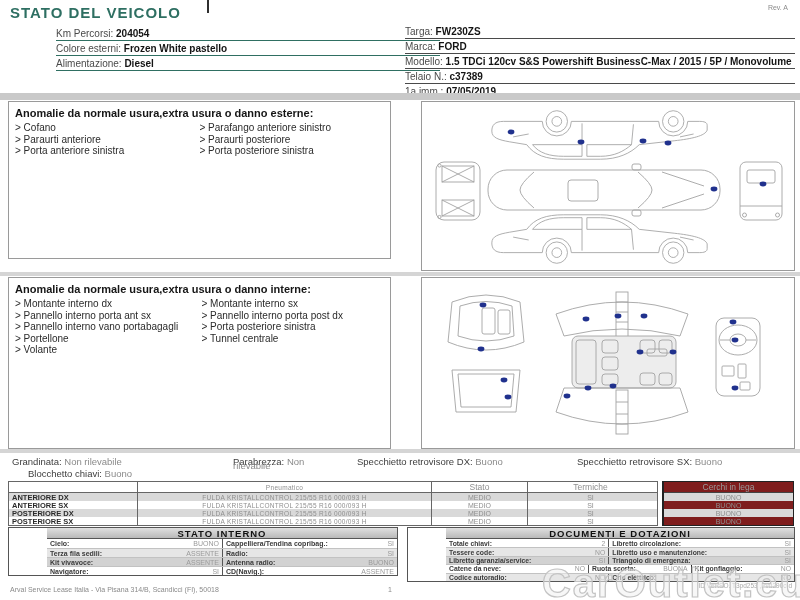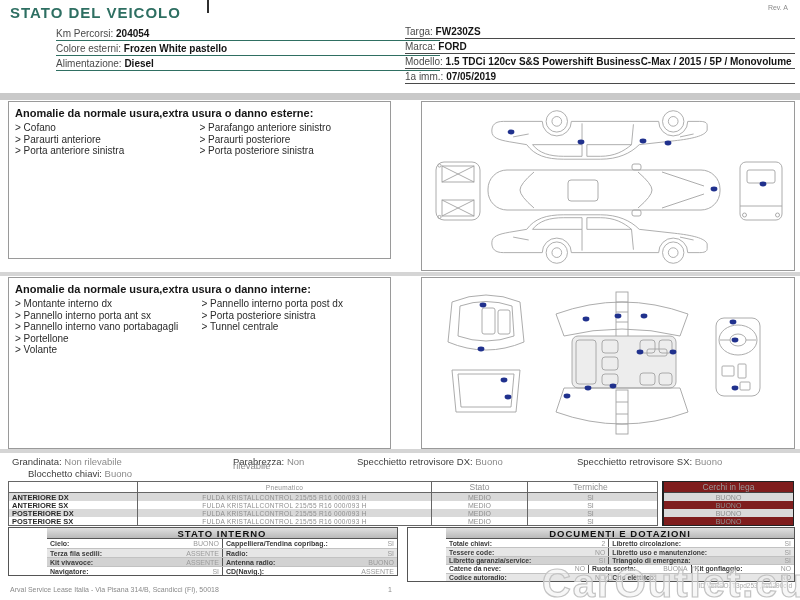--- a/index.html
+++ b/index.html
@@ -97,20 +97,21 @@
   <div id="fields-left" class="abs fields left">
     <div class="fieldrow"><span class="lbl">Km Percorsi: </span><span class="val">204054</span></div>
     <div class="fieldrow"><span class="lbl">Colore esterni: </span><span class="val">Frozen White pastello</span></div>
     <div class="fieldrow"><span class="lbl">Alimentazione: </span><span class="val">Diesel</span></div>
   </div>
 
   <div id="fields-right" class="abs fields right">
     <div class="fieldrow"><span class="lbl">Targa: </span><span class="val">FW230ZS</span></div>
     <div class="fieldrow"><span class="lbl">Marca: </span><span class="val">FORD</span></div>
     <div class="fieldrow"><span class="lbl">Modello: </span><span class="val">1.5 TDCi 120cv S&amp;S Powershift BusinessC-Max / 2015 / 5P / Monovolume</span></div>
+    <div class="fieldrow"><span class="lbl">Telaio N.: </span><span class="val">c37389</span></div>
     <div class="fieldrow"><span class="lbl">1a imm.: </span><span class="val">07/05/2019</span></div>
   </div>
 
   <div class="abs grayband" style="top:93px;height:7px;"></div>
 
   <div class="abs anom-box" style="left:8px;top:101px;width:383px;height:158px;">
     <div class="anom-title">Anomalie da normale usura,extra usura o danno esterne:</div>
     <div class="anom-cols">
       <div class="anom-col">
         <div>&gt; Cofano</div>
@@ -199,20 +200,21 @@
     <div class="anom-title">Anomalie da normale usura,extra usura o danno interne:</div>
     <div class="anom-cols">
       <div class="anom-col" style="width:192px;">
         <div>&gt; Montante interno dx</div>
         <div>&gt; Pannello interno porta ant sx</div>
         <div>&gt; Pannello interno vano portabagagli</div>
         <div>&gt; Portellone</div>
         <div>&gt; Volante</div>
       </div>
       <div class="anom-col">
+        <div>&gt; Montante interno sx</div>
         <div>&gt; Pannello interno porta post dx</div>
         <div>&gt; Porta posteriore sinistra</div>
         <div>&gt; Tunnel centrale</div>
       </div>
     </div>
   </div>
 
   <div class="abs diag-box" style="left:421px;top:277px;width:374px;height:172px;">
     <svg width="372" height="170" viewBox="0 0 372 170">
 

